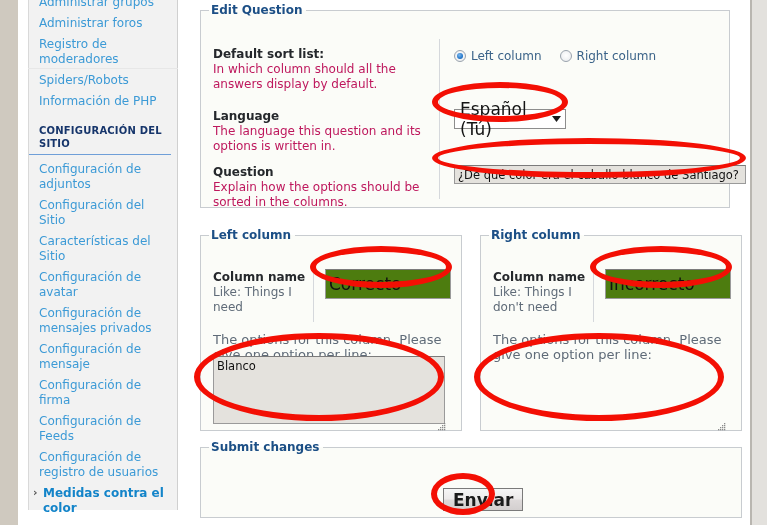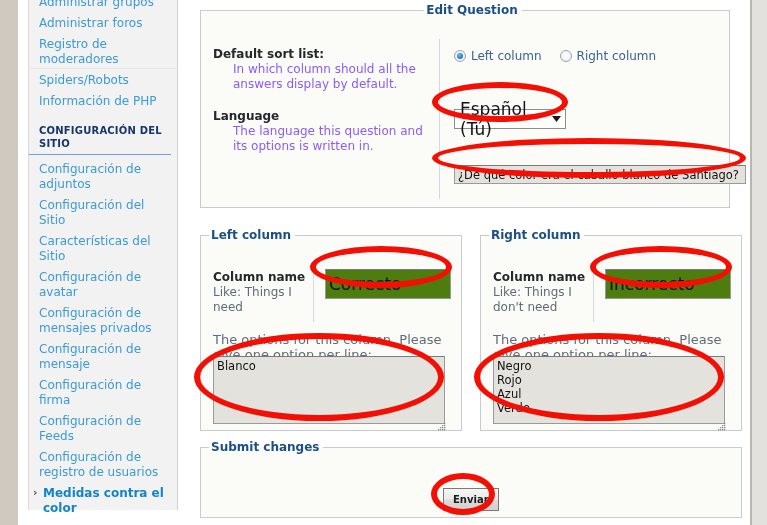--- a/index.html
+++ b/index.html
@@ -127,24 +127,23 @@
     width: 530px; height: 205px;
   }
   .field-row { position: absolute; }
   .lbl-title {
     color: #25282c;
     font-weight: bold;
     font-size: 12px;
     line-height: 15px;
   }
   .lbl-desc {
-    color: #8b5cf6;
+    color: #be185d;
     font-size: 12px;
     line-height: 15px;
-    margin-left: 20px;
   }
   .divider-v {
     position: absolute;
     width: 1px;
     background: #d5d8dc;
   }
 
   
   .radio-row {
     position: absolute;
@@ -263,21 +262,21 @@
     left: 10px; top: 440px;
     width: 542px; height: 78px;
   }
   .btn-enviar {
     position: absolute;
     left: 242px; top: 34px;
     min-width: 48px; height: 23px;
     border: 1px solid #7a7a7a;
     background: linear-gradient(to bottom, #f6f6f6 0%, #eceaea 48%, #dedada 52%, #d3cfcf 100%);
     font-family: "DejaVu Sans", sans-serif;
-    font-size: 10px; font-weight: bold;
+    font-size: 17px; font-weight: bold;
     color: #1b1b1b;
     cursor: pointer;
     padding: 0 9px;
     box-sizing: border-box;
   }
 
   
   .annot {
     position: absolute;
     border: 6px solid #f30f04;
@@ -316,21 +315,21 @@
         <li class="sb-item"><span>Configuración de registro de usuarios</span></li>
         <li class="sb-item active"><span>Medidas contra el color</span></li>
       </ul>
   </nav>
   <div class="sb-divider-faint"></div>
   <div class="sb-bottomcut">&nbsp;</div>
 
   <div class="main">
 
     <fieldset class="card card-edit">
-      <legend class="card-legend" style="color: rgb(28, 79, 134); text-align: center;">Edit Question</legend>
+      <legend class="card-legend" style="color: rgb(28, 79, 134);">Edit Question</legend>
 
       <div class="divider-v" style="left:238px; top:22px; height:160px;"></div>
 
       <div class="field-row" style="left:12px; top:30px; width:220px;">
         <div class="lbl-title">Default sort list:</div>
         <div class="lbl-desc">In which column should all the answers display by default.</div>
       </div>
       <div class="radio-row">
         <label class="radio-opt">
           <span class="radio-dot on"></span>
@@ -348,20 +347,24 @@
       </div>
       <div class="sel-wrap">
         <span class="sel-text">Español (Tú)</span>
         <span class="sel-arrow">
           <svg width="9" height="6" viewBox="0 0 9 6">
               <polygon points="0,0 9,0 4.5,6" fill="#1a1a1a"></polygon>
             </svg>
         </span>
       </div>
 
+      <div class="field-row" style="left:12px; top:148px; width:220px;">
+        <div class="lbl-title">Question</div>
+        <div class="lbl-desc">Explain how the options should be sorted in the columns.</div>
+      </div>
       <input class="txt-question" type="text" value="¿De qué color era el caballo blanco de Santiago?" style="">
     </fieldset>
 
     <fieldset class="card card-left">
       <legend class="card-legend" style="color: rgb(28, 79, 134);">Left column</legend>
       <div class="col-lbl-title">Column name</div>
       <div class="col-lbl-desc">Like: Things I need</div>
       <div class="col-divider"></div>
       <input class="col-name-input" type="text" value="Correcto" style="">
       <div class="col-hint">The options for this column. Please give one option per line:</div>
@@ -384,24 +387,20 @@
       </span>
     </fieldset>
 
     <fieldset class="card card-right">
       <legend class="card-legend" style="color: rgb(28, 79, 134);">Right column</legend>
       <div class="col-lbl-title">Column name</div>
       <div class="col-lbl-desc">Like: Things I don't need</div>
       <div class="col-divider"></div>
       <input class="col-name-input" type="text" value="Incorrecto" style="">
       <div class="col-hint">The options for this column. Please give one option per line:</div>
-      <textarea class="col-textarea" style="">Negro
-Rojo
-Azul
-Verde</textarea>
       <span class="resize-grip" style="left:236px; top:174px;">
         <svg width="9" height="9" viewBox="0 0 9 9">
           <g fill="#8b8b8b">
             <rect x="7" y="1" width="1.3" height="1.3"></rect>
             <rect x="5" y="3" width="1.3" height="1.3"></rect>
               <rect x="7" y="3" width="1.3" height="1.3"></rect>
             <rect x="3" y="5" width="1.3" height="1.3"></rect>
               <rect x="5" y="5" width="1.3" height="1.3"></rect>
               <rect x="7" y="5" width="1.3" height="1.3"></rect>
             <rect x="1" y="7" width="1.3" height="1.3"></rect>

